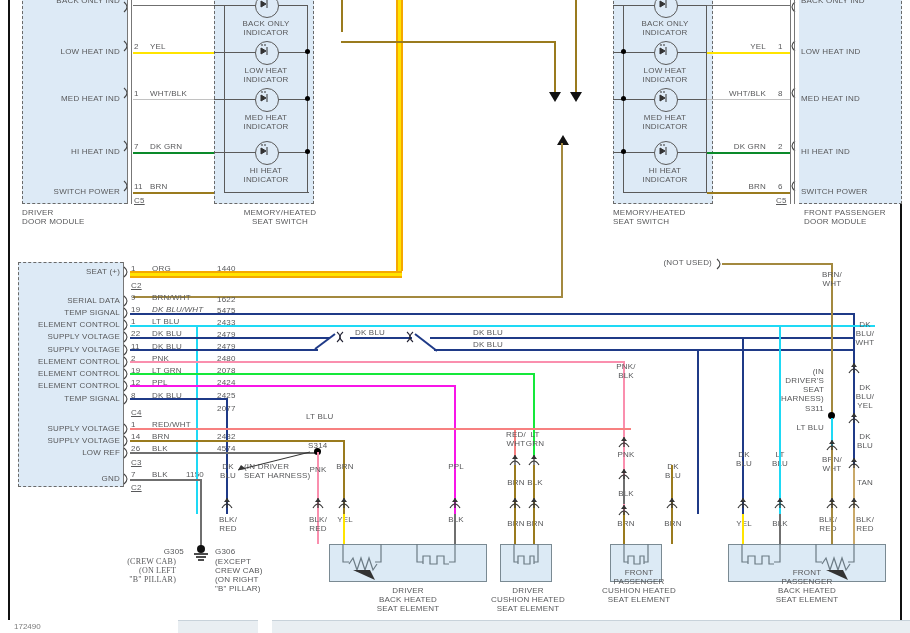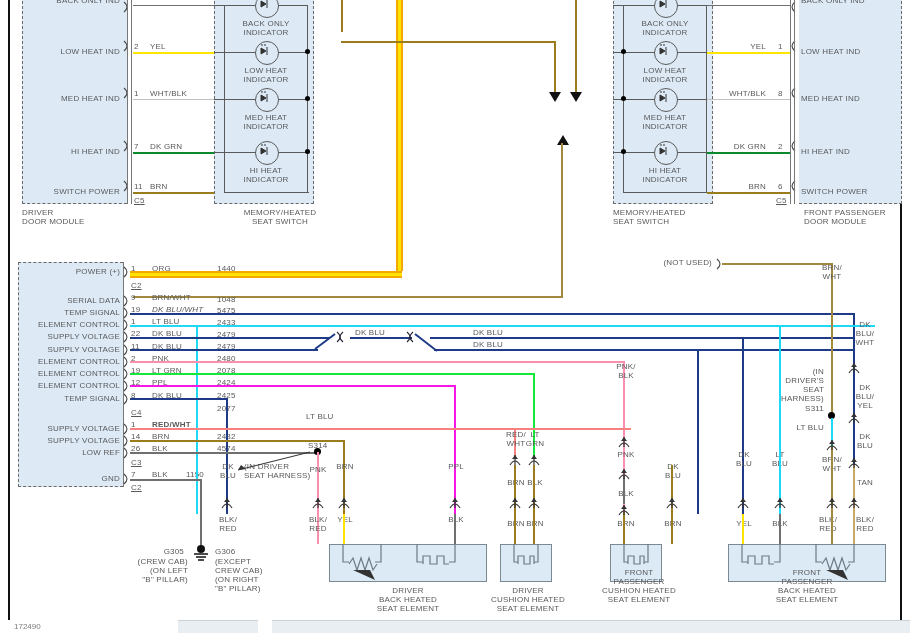--- a/index.html
+++ b/index.html
@@ -227,21 +227,21 @@
 DOOR MODULE</div>
 
     <div class="lbl" style="left: 791px; top: -4px; white-space: pre;">BACK ONLY IND</div>
     <div class="lbl" style="left: 791px; top: 47px; white-space: pre;">LOW HEAT IND</div>
     <div class="lbl" style="left: 791px; top: 94px; white-space: pre;">MED HEAT IND</div>
     <div class="lbl" style="left: 791px; top: 147px; white-space: pre;">HI HEAT IND</div>
     <div class="lbl" style="left: 791px; top: 187px; white-space: pre;">SWITCH POWER</div>
 
     <div class="box modbox" style="left:8px;top:262px;width:105px;height:225px;border-right:none;"></div>
 
-    <div class="lbl r" style="left: 10px; top: 267px; width: 100px; white-space: pre;">POWER (+)</div>
+    <div class="lbl r" style="left: 10px; top: 267px; width: 100px; white-space: pre;">SEAT (+)</div>
     <div class="lbl r" style="left: 10px; top: 296px; width: 100px; white-space: pre;">SERIAL DATA</div>
     <div class="lbl r" style="left: 10px; top: 308px; width: 100px; white-space: pre;">TEMP SIGNAL</div>
     <div class="lbl r" style="left: 10px; top: 320px; width: 100px; white-space: pre;">ELEMENT CONTROL</div>
     <div class="lbl r" style="left: 10px; top: 332px; width: 100px; white-space: pre;">SUPPLY VOLTAGE</div>
     <div class="lbl r" style="left: 10px; top: 345px; width: 100px; white-space: pre;">SUPPLY VOLTAGE</div>
     <div class="lbl r" style="left: 10px; top: 357px; width: 100px; white-space: pre;">ELEMENT CONTROL</div>
     <div class="lbl r" style="left: 10px; top: 369px; width: 100px; white-space: pre;">ELEMENT CONTROL</div>
     <div class="lbl r" style="left: 10px; top: 381px; width: 100px; white-space: pre;">ELEMENT CONTROL</div>
     <div class="lbl r" style="left: 10px; top: 394px; width: 100px; white-space: pre;">TEMP SIGNAL</div>
     <div class="lbl r" style="left: 10px; top: 424px; width: 100px; white-space: pre;">SUPPLY VOLTAGE</div>
@@ -269,21 +269,21 @@
       </g>
     </svg>
 
     <div class="lbl" style="left: 121px; top: 264px; white-space: pre;">1</div>
     <div class="lbl" style="left: 142px; top: 264px; white-space: pre;">ORG</div>
     <div class="lbl" style="left: 207px; top: 264px; white-space: pre;">1440</div>
     <div class="lbl" style="left: 121px; top: 281px; text-decoration: underline; white-space: pre;">C2</div>
 
     <div class="lbl" style="left: 121px; top: 293px; white-space: pre;">9</div>
     <div class="lbl" style="left: 142px; top: 293px; white-space: pre;">BRN/WHT</div>
-    <div class="lbl" style="left: 207px; top: 295px; white-space: pre;">1048</div>
+    <div class="lbl" style="left: 207px; top: 295px; white-space: pre;">1622</div>
 
     <div class="lbl" style="left: 121px; top: 305px; white-space: pre;">19</div>
     <div class="lbl" style="left: 142px; top: 305px; white-space: pre; font-style: italic;">DK BLU/WHT</div>
     <div class="lbl" style="left: 207px; top: 306px; white-space: pre;">5475</div>
 
     <div class="lbl" style="left: 121px; top: 317px; white-space: pre;">1</div>
     <div class="lbl" style="left: 142px; top: 317px; white-space: pre;">LT BLU</div>
     <div class="lbl" style="left: 207px; top: 318px; white-space: pre;">2433</div>
 
     <div class="lbl" style="left: 121px; top: 329px; white-space: pre;">22</div>
@@ -305,21 +305,21 @@
     <div class="lbl" style="left: 121px; top: 378px; white-space: pre;">12</div>
     <div class="lbl" style="left: 142px; top: 378px; white-space: pre;">PPL</div>
     <div class="lbl" style="left: 207px; top: 378px; white-space: pre;">2424</div>
 
     <div class="lbl" style="left: 121px; top: 391px; white-space: pre;">8</div>
     <div class="lbl" style="left: 142px; top: 391px; white-space: pre;">DK BLU</div>
     <div class="lbl" style="left: 207px; top: 391px; white-space: pre;">2425</div>
     <div class="lbl" style="left: 121px; top: 408px; text-decoration: underline; white-space: pre;">C4</div>
 
     <div class="lbl" style="left: 121px; top: 420px; white-space: pre;">1</div>
-    <div class="lbl" style="left: 142px; top: 420px; white-space: pre; font-weight: bold;">RED/WHT</div>
+    <div class="lbl" style="left: 142px; top: 420px; white-space: pre;">RED/WHT</div>
     <div class="lbl" style="left: 207px; top: 404px; white-space: pre;">2077</div>
 
     <div class="lbl" style="left: 121px; top: 432px; white-space: pre;">14</div>
     <div class="lbl" style="left: 142px; top: 432px; white-space: pre;">BRN</div>
     <div class="lbl" style="left: 207px; top: 432px; white-space: pre;">2432</div>
 
     <div class="lbl" style="left: 121px; top: 444px; white-space: pre;">26</div>
     <div class="lbl" style="left: 142px; top: 444px; white-space: pre;">BLK</div>
     <div class="lbl" style="left: 207px; top: 444px; white-space: pre;">4574</div>
     <div class="lbl" style="left: 121px; top: 458px; text-decoration: underline; white-space: pre;">C3</div>
@@ -389,36 +389,36 @@
       <path d="M12 22 l8 -1 l-5 -4 z" fill="#333"></path>
     </svg>
 
     <div class="w wh" style="left:120px;top:479px;width:72px;background:#6f6f6f;"></div>
     <div class="w wv" style="left:190px;top:479px;width:2px;height:67px;background:#6f6f6f;"></div>
     <svg class="gnd" style="left:181px;top:543px;" width="22" height="22">
       <circle cx="10" cy="6" r="4" fill="#111"></circle>
       <path d="M3 11 h14 M5 14 h10 M7 17 h6" stroke="#111" stroke-width="1.6"></path>
     </svg>
     <div class="lbl r" style="left: 104px; top: 547px; width: 70px; white-space: pre;">G305</div>
-    <div class="lbl r" style="left: 108px; top: 557px; width: 70px; white-space: pre;">(CREW CAB)
+    <div class="lbl r" style="left: 96px; top: 557px; width: 70px; white-space: pre; font-family: Liberation Serif, serif;">(CREW CAB)
 (ON LEFT
 "B" PILLAR)</div>
     <div class="lbl" style="left: 205px; top: 547px; white-space: pre;">G306</div>
     <div class="lbl" style="left: 205px; top: 557px; width: 80px; white-space: pre;">(EXCEPT
 CREW CAB)
 (ON RIGHT
 "B" PILLAR)</div>
 
     <div class="lbl r" style="left: 622px; top: 258px; width: 80px; white-space: pre;">(NOT USED)</div>
     <svg class="ar" style="left:706px;top:258px;" width="12" height="14">
         <path d="M1 1 q6 5 0 10" stroke="#444" fill="none" stroke-width="1.1"></path>
       </svg>
     <div class="w wh" style="left:712px;top:263px;width:111px;background:#a3893f;"></div>
     <div class="w wv" style="left:821px;top:263px;width:2px;height:155px;background:#a3893f;"></div>
-    <div class="lbl c" style="left: 798px; top: 263px; width: 48px; white-space: pre;">BRN/
+    <div class="lbl c" style="left: 798px; top: 270px; width: 48px; white-space: pre;">BRN/
 WHT</div>
 
     <div class="dot" style="left:818px;top:412px;"></div>
     <div class="lbl r" style="left: 762px; top: 367px; width: 52px; white-space: pre;">(IN
 DRIVER'S
 SEAT
 HARNESS)</div>
     <div class="lbl r" style="left: 762px; top: 404px; width: 52px; white-space: pre;">S311</div>
     <div class="lbl r" style="left: 768px; top: 423px; width: 46px; white-space: pre;">LT BLU</div>
     <div class="lbl" style="left: 296px; top: 412px; white-space: pre;">LT BLU</div>

